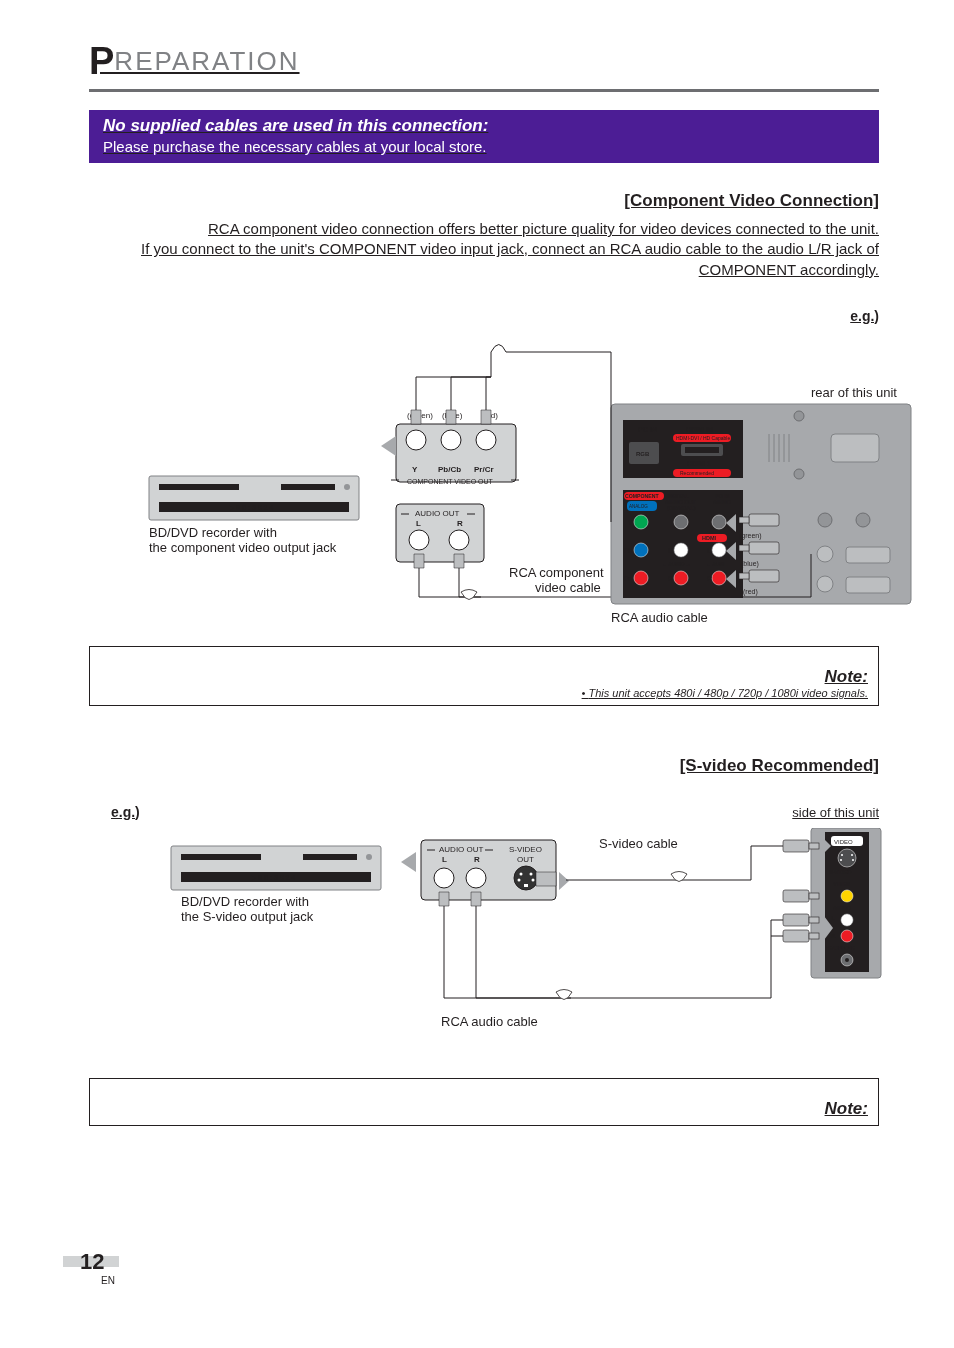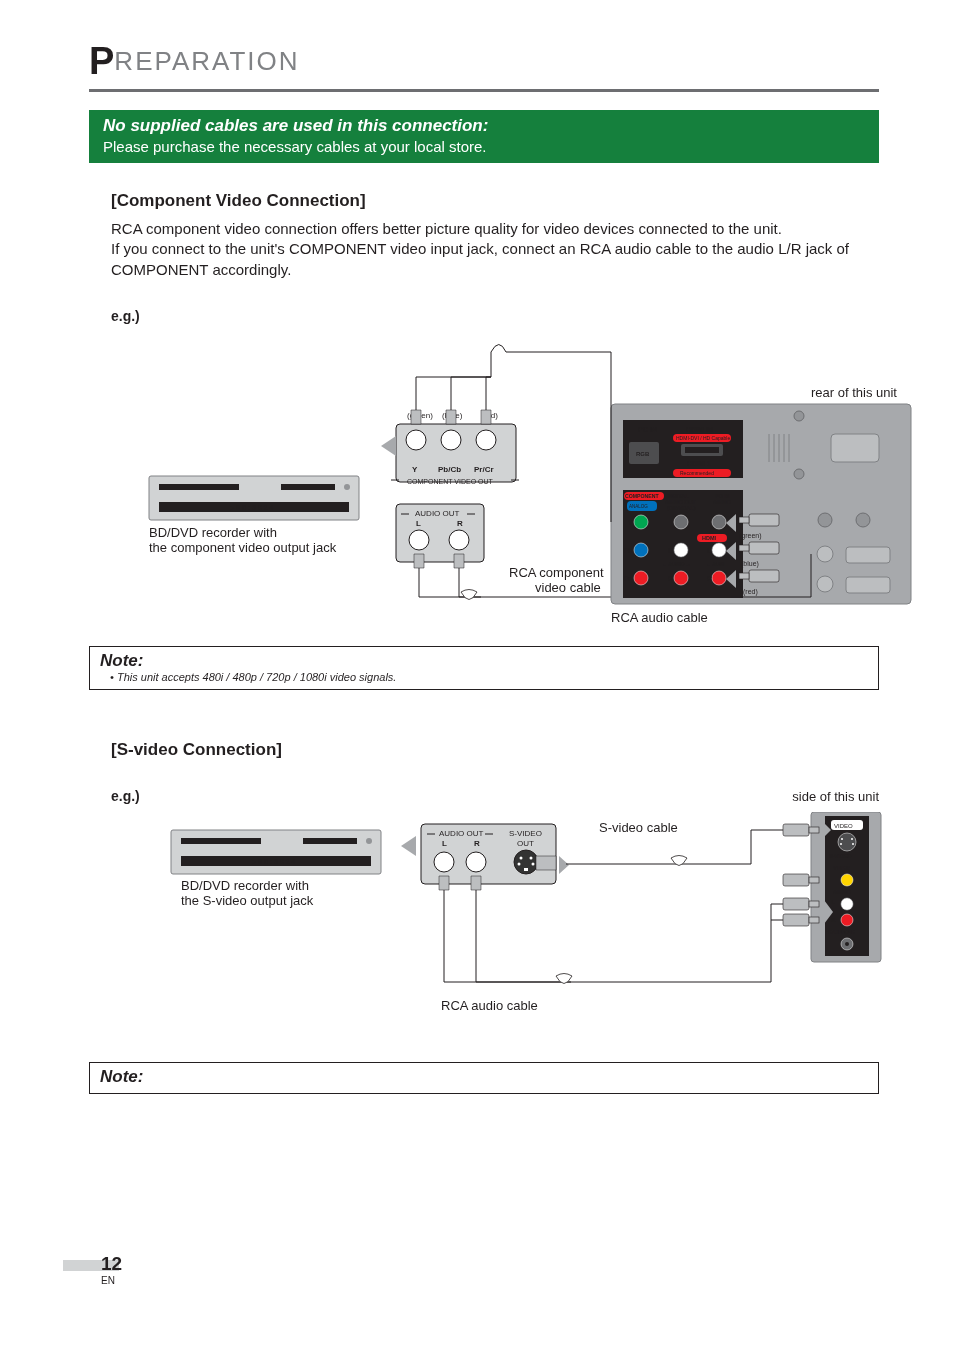--- a/index.html
+++ b/index.html
@@ -1,45 +1,45 @@
 <!DOCTYPE html>
 <html><head>
 <meta charset="utf-8">
 <style>
   * { box-sizing: border-box; margin: 0; padding: 0; }
   html, body { font-family: "Segoe UI", "Myriad Pro", Arial, sans-serif; color: #231f20; background: #fff; }
-  .page { width: 880px; height: 1348px; margin: 0 auto; position: relative; padding: 40px 38px 0 52px; }
+  .page { width: 880px; height: 1348px; margin: 0 auto; position: relative; padding: 40px 38px 0 52px; text-decoration: underline; }
 
   
   .chapter { font-size: 26px; letter-spacing: 2px; color: #808285; font-weight: 400; border-bottom: 3px solid #6d6e71; padding-bottom: 6px; margin-bottom: 18px; }
   .chapter .drop { font-size: 38px; color: #231f20; font-weight: 700; vertical-align: -4px; margin-right: -2px; }
 
   
-  .callout { background: #15803d; color: #fff; padding: 6px 14px 8px 14px; }
+  .callout { background: #4c1d95; color: #fff; padding: 6px 14px 8px 14px; }
   .callout .line1 { font-style: italic; font-weight: 700; font-size: 17px; }
   .callout .line2 { font-size: 15px; padding-top: 2px; }
 
   
-  .section { margin: 28px 0 0 22px; }
+  .section { margin: 28px 0 0 22px; text-align: right; }
   .sec-title { font-weight: 700; font-size: 17px; margin-bottom: 8px; }
   .body-text { font-size: 15px; line-height: 1.35; }
   .eg { font-weight: 700; font-size: 14px; margin-top: 28px; }
   .diagram-wrap { width: 100%; margin-top: 8px; }
   .diagram-wrap svg { display: block; }
 
   
   .note-box { border: 1px solid #231f20; margin-top: 14px; padding: 4px 10px 6px 10px; }
-  .note-title { font-style: italic; font-weight: 700; font-size: 17px; }
+  .note-title { font-style: italic; font-weight: 700; font-size: 17px; margin-top: 16px; }
   .note-body { font-style: italic; font-size: 11px; padding-left: 10px; }
   .note-body::before { content: "•  "; }
 
   
   .pgnum-wrap { position: absolute; left: 26px; bottom: 44px; }
   .pgnum-bar { background: #d1d3d4; width: 56px; height: 11px; }
-  .pgnum { font-size: 19px; font-weight: 700; position: relative; top: -18px; left: 38px; }
+  .pgnum { font-size: 22px; font-weight: 700; position: relative; top: -18px; left: 17px; }
   .pglang { font-size: 10px; position: relative; top: -18px; left: 38px; }
 
   
   svg text { font-family: Arial, sans-serif; fill: #231f20; }
 </style>
 </head>
 <body>
 
 <div class="page">
 
@@ -215,21 +215,21 @@
       </svg>
     </div>
 
     <div class="note-box" style="margin-left:-22px;">
       <div class="note-title">Note:</div>
       <div class="note-body">This unit accepts 480i / 480p / 720p / 1080i video signals.</div>
     </div>
   </div>
 
   <div class="section" style="margin-top:50px;">
-    <div class="sec-title">[S-video Connection]</div>
+    <div class="sec-title">[S-video Recommended]</div>
     <div class="eg" style="display:flex; justify-content:space-between; align-items:baseline;">
       <span>e.g.)</span>
       <span style="font-weight:400; font-size:13px;">side of this unit</span>
     </div>
 
     <div class="diagram-wrap">
       <svg viewBox="0 0 830 220" width="830" height="220">
 
         <rect x="60" y="18" width="210" height="44" rx="2" fill="#d1d3d4" stroke="#808285"></rect>
         <rect x="70" y="26" width="80" height="6" fill="#231f20"></rect>

